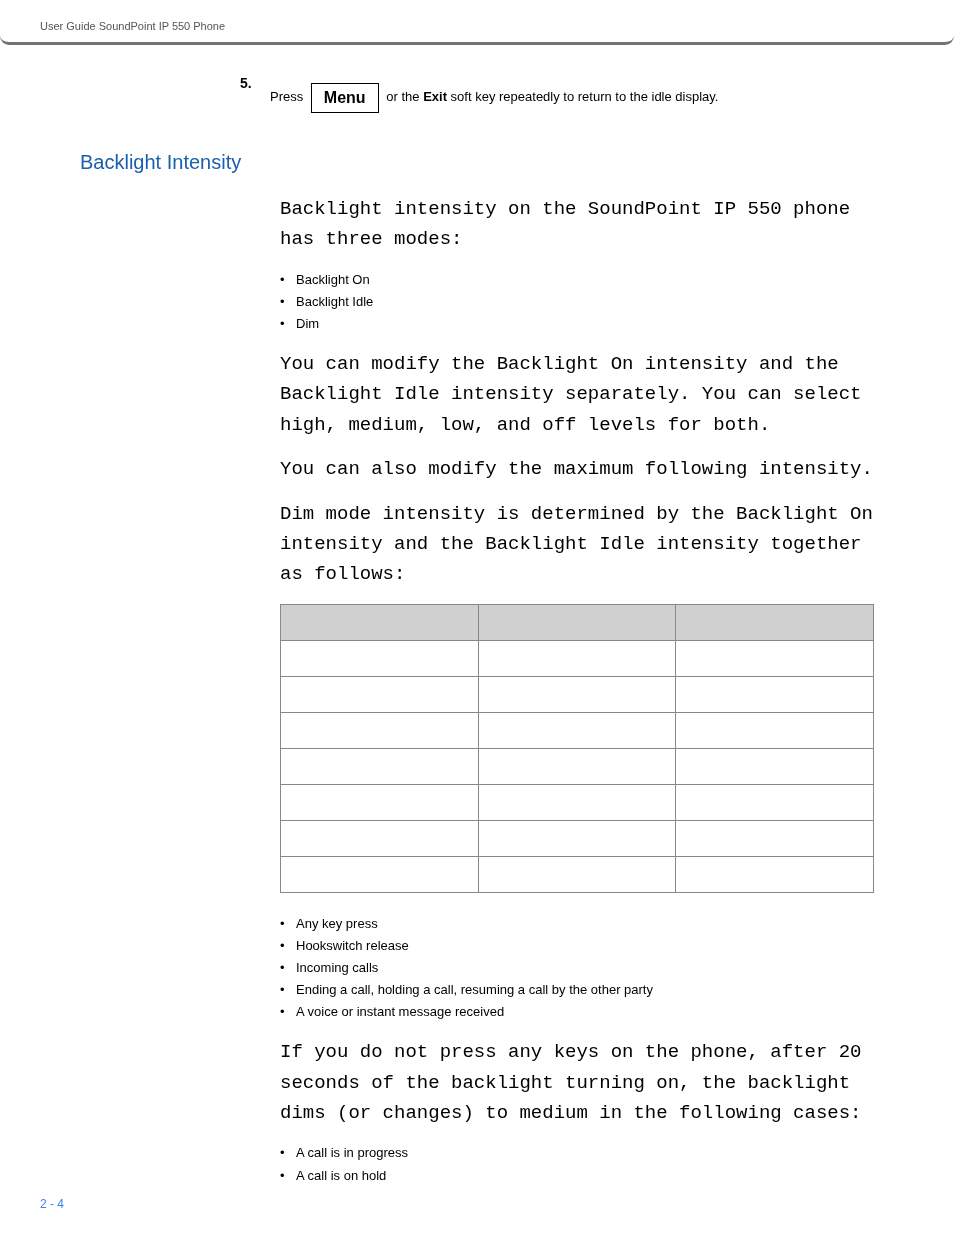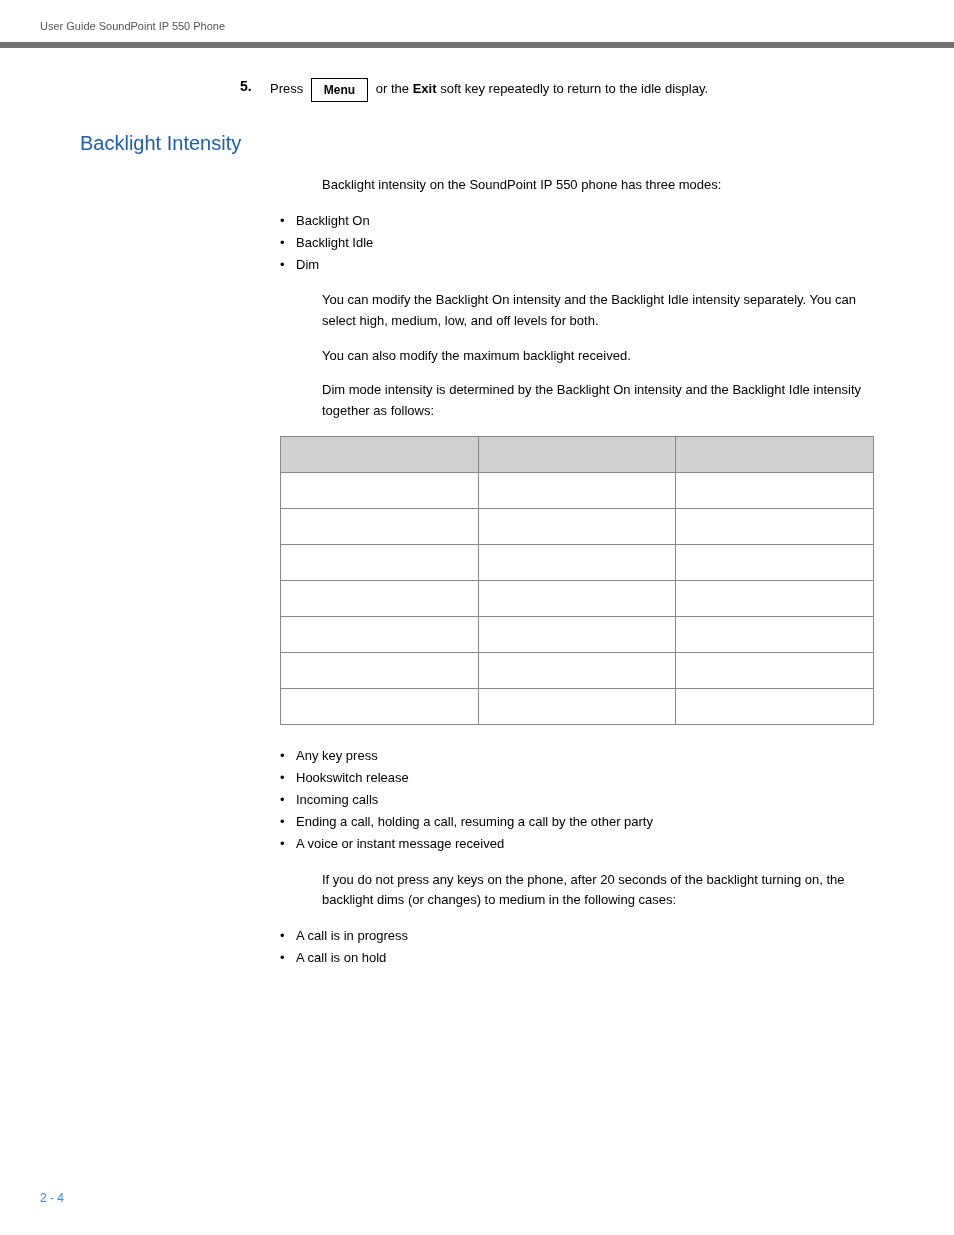--- a/index.html
+++ b/index.html
@@ -17,21 +17,22 @@
     .page-wrapper {
       width: 954px;
       min-height: 1235px;
       padding: 0;
       position: relative;
     }
 
     
     .header {
       padding: 18px 40px 8px 40px;
-      border-bottom: 6px solid #737373;
+      border-bottom: 3px solid #737373;
+      border-radius: 9px;
     }
 
     .header-text {
       font-size: 11px;
       color: #555;
       font-family: Arial, sans-serif;
     }
 
     
     .content {
@@ -62,50 +63,49 @@
       font-family: Arial, sans-serif;
       font-size: 13px;
       line-height: 1.5;
     }
 
     .menu-button {
       display: inline-block;
       border: 1px solid #000;
       padding: 2px 12px;
       font-family: Arial, sans-serif;
-      font-size: 12px;
+      font-size: 16px;
       font-weight: bold;
       background: #fff;
       vertical-align: middle;
-      margin: 0 4px;
+      margin: 8px 4px;
     }
 
     
     .section-title {
       color: #1a5fac;
       font-family: Arial, sans-serif;
       font-size: 20px;
       font-weight: normal;
       margin-top: 20px;
       margin-bottom: 20px;
       padding-left: 40px;
     }
 
     
     .body-content {
       padding-left: 240px;
       padding-right: 40px;
     }
 
     .body-para {
-      font-family: Liberation Sans, sans-serif;
-      font-size: 13px;
+      font-family: Liberation Mono, monospace;
+      font-size: 19px;
       line-height: 1.6;
       margin-bottom: 14px;
-      margin-left: 42px;
     }
 
     
     .bullet-list {
       list-style: none;
       margin-bottom: 14px;
     }
 
     .bullet-list li {
       font-family: Liberation Sans, sans-serif;
@@ -189,21 +189,21 @@
       <p class="body-para">Backlight intensity on the SoundPoint IP 550 phone has three modes:</p>
 
       <ul class="bullet-list">
         <li>Backlight On</li>
         <li>Backlight Idle</li>
         <li>Dim</li>
       </ul>
 
       <p class="body-para">You can modify the Backlight On intensity and the Backlight Idle intensity separately. You can select high, medium, low, and off levels for both.</p>
 
-      <p class="body-para">You can also modify the maximum backlight received.</p>
+      <p class="body-para">You can also modify the maximum following intensity.</p>
 
       <p class="body-para">Dim mode intensity is determined by the Backlight On intensity and the Backlight Idle intensity together as follows:</p>
 
       <table class="data-table">
         <thead>
           <tr>
             <td></td>
             <td></td>
             <td></td>
           </tr>

